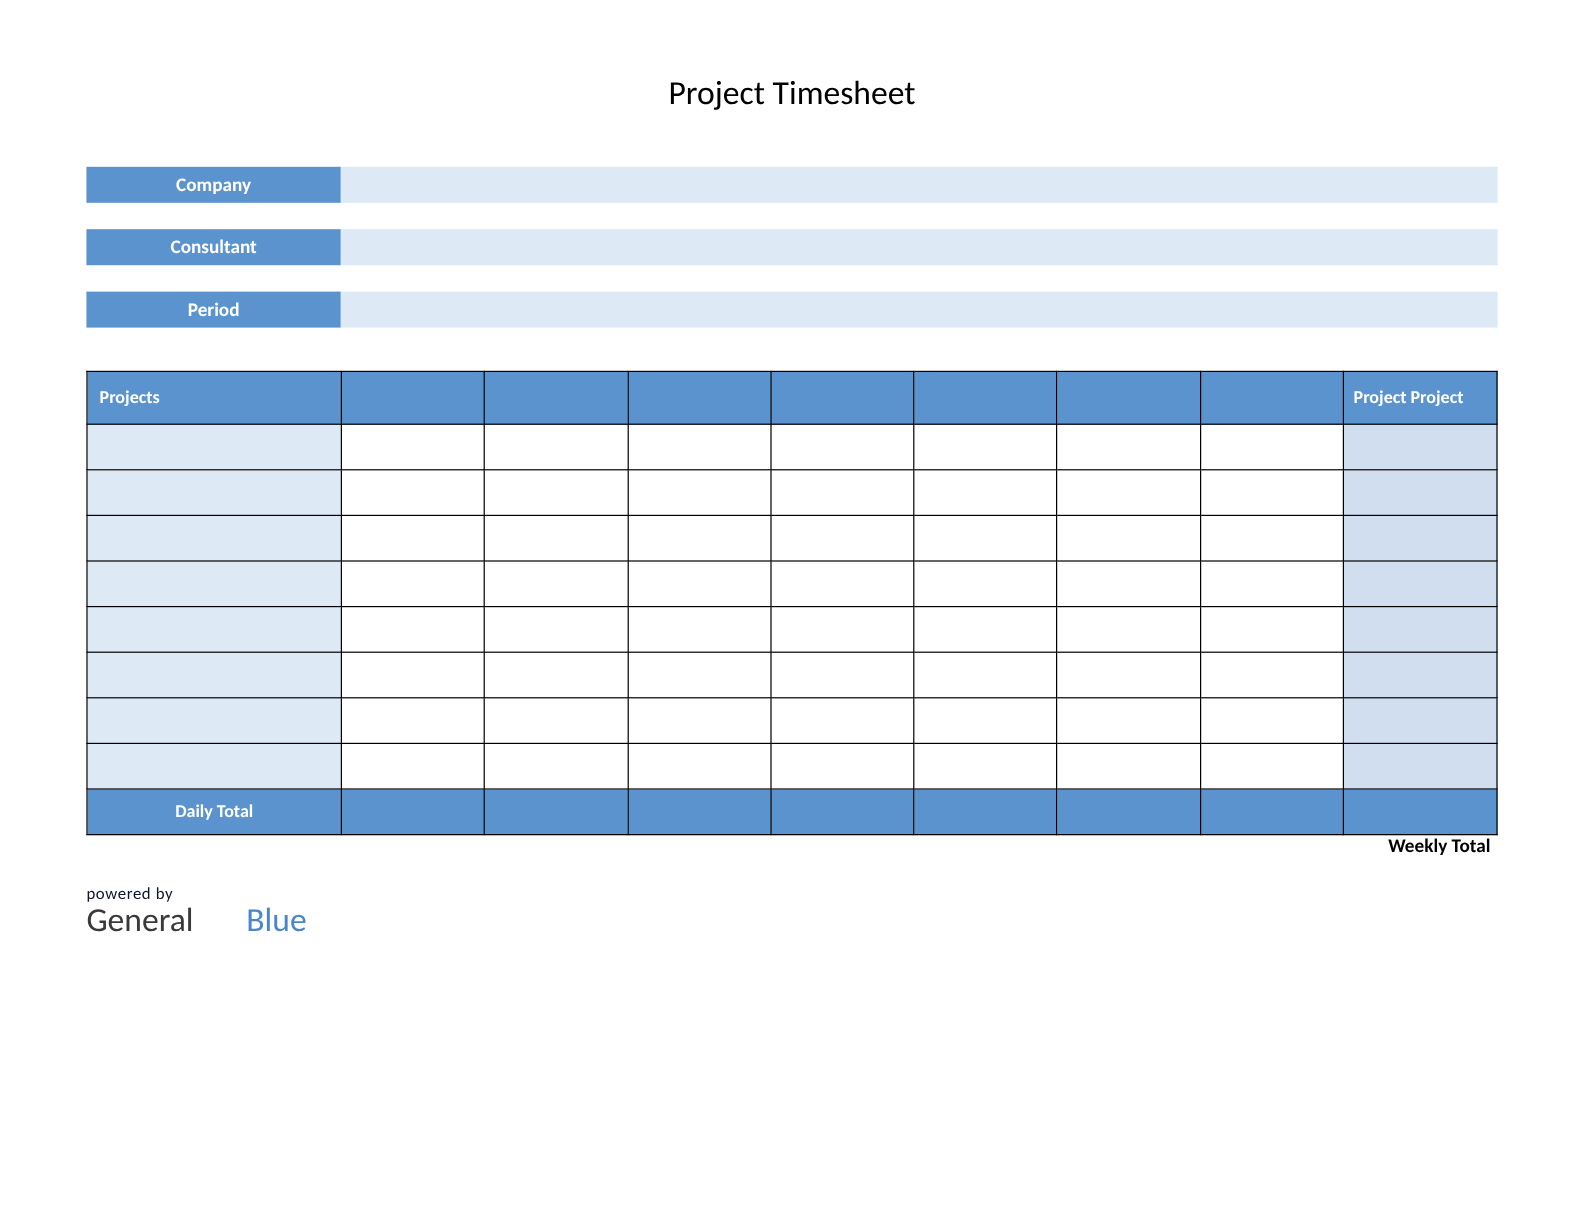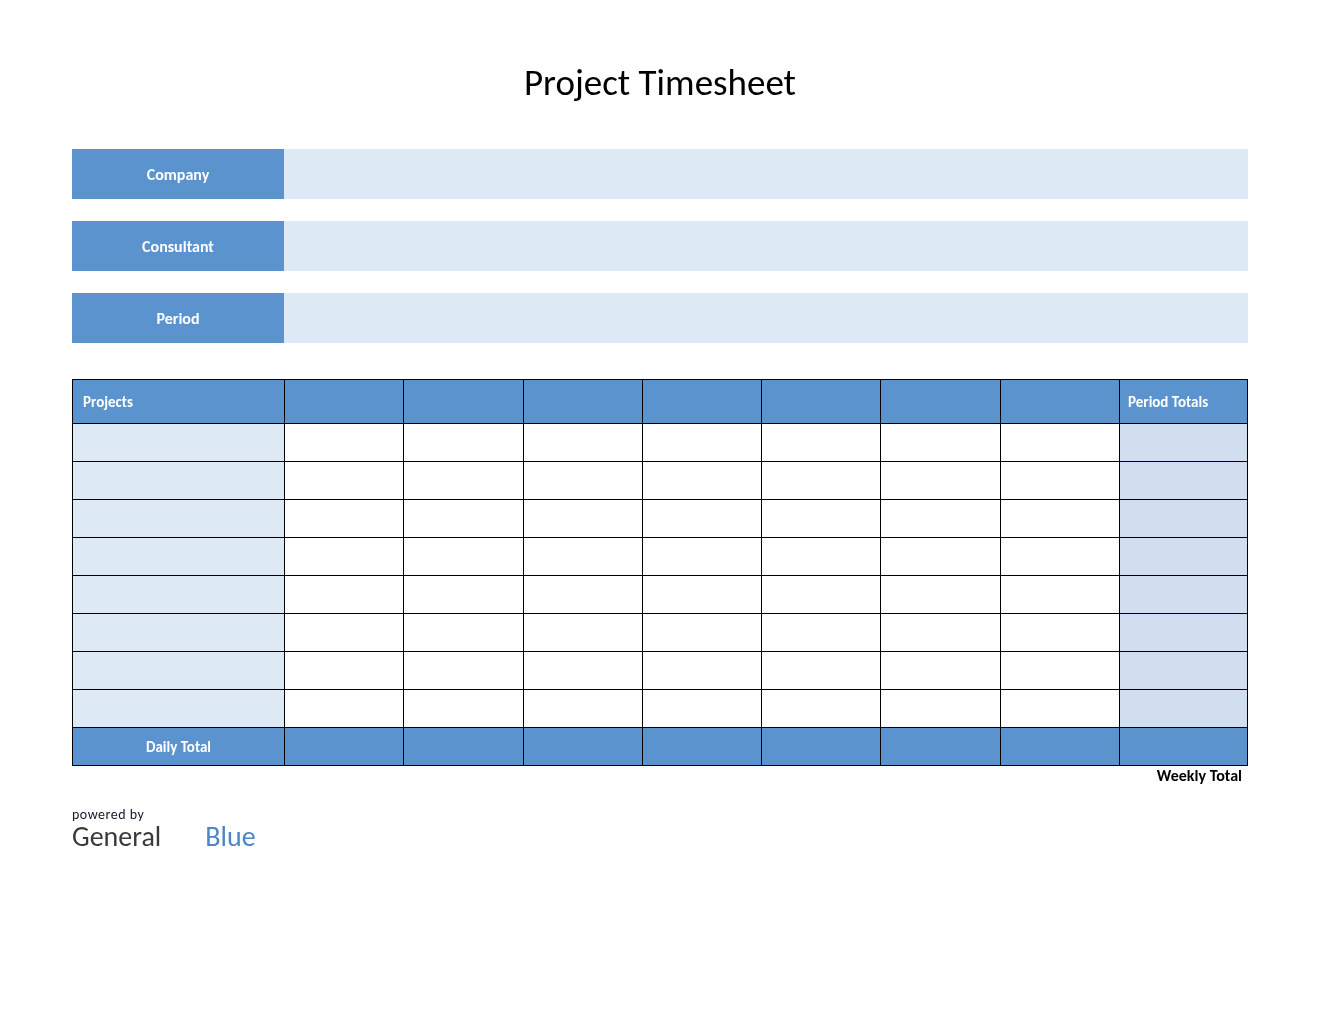--- a/index.html
+++ b/index.html
@@ -5,31 +5,31 @@
   * { box-sizing: border-box; margin: 0; padding: 0; }
   body {
     font-family: "Segoe UI", Calibri, Arial, sans-serif;
     background: #fff;
     width: 1320px;
     height: 1020px;
     padding: 60px 72px 40px 72px;
   }
   .title {
     text-align: center;
-    font-size: 37px;
+    font-size: 28px;
     font-weight: 400;
     color: #000;
     margin-bottom: 44px;
   }
 
   
   .info-rows { margin-bottom: 36px; }
   .info-row {
     display: flex;
-    height: 50px;
+    height: 30px;
     margin-bottom: 22px;
     border-radius: 14px;
   }
   .info-row:last-child { margin-bottom: 0; }
   .info-label {
     width: 212px;
     background: #5a93ce;
     color: #fff;
     font-weight: 700;
     font-size: 16px;
@@ -146,21 +146,21 @@
   <thead>
     <tr>
       <th>Projects</th>
       <th></th>
       <th></th>
       <th></th>
       <th></th>
       <th></th>
       <th></th>
       <th></th>
-      <th class="totals-head">Period Totals</th>
+      <th class="totals-head">Project Project</th>
     </tr>
   </thead>
   <tbody id="sheet-body">
       <tr>
         <td class="projcell"></td>
         <td class="daycell"></td>
         <td class="daycell"></td>
         <td class="daycell"></td>
         <td class="daycell"></td>
         <td class="daycell"></td>

